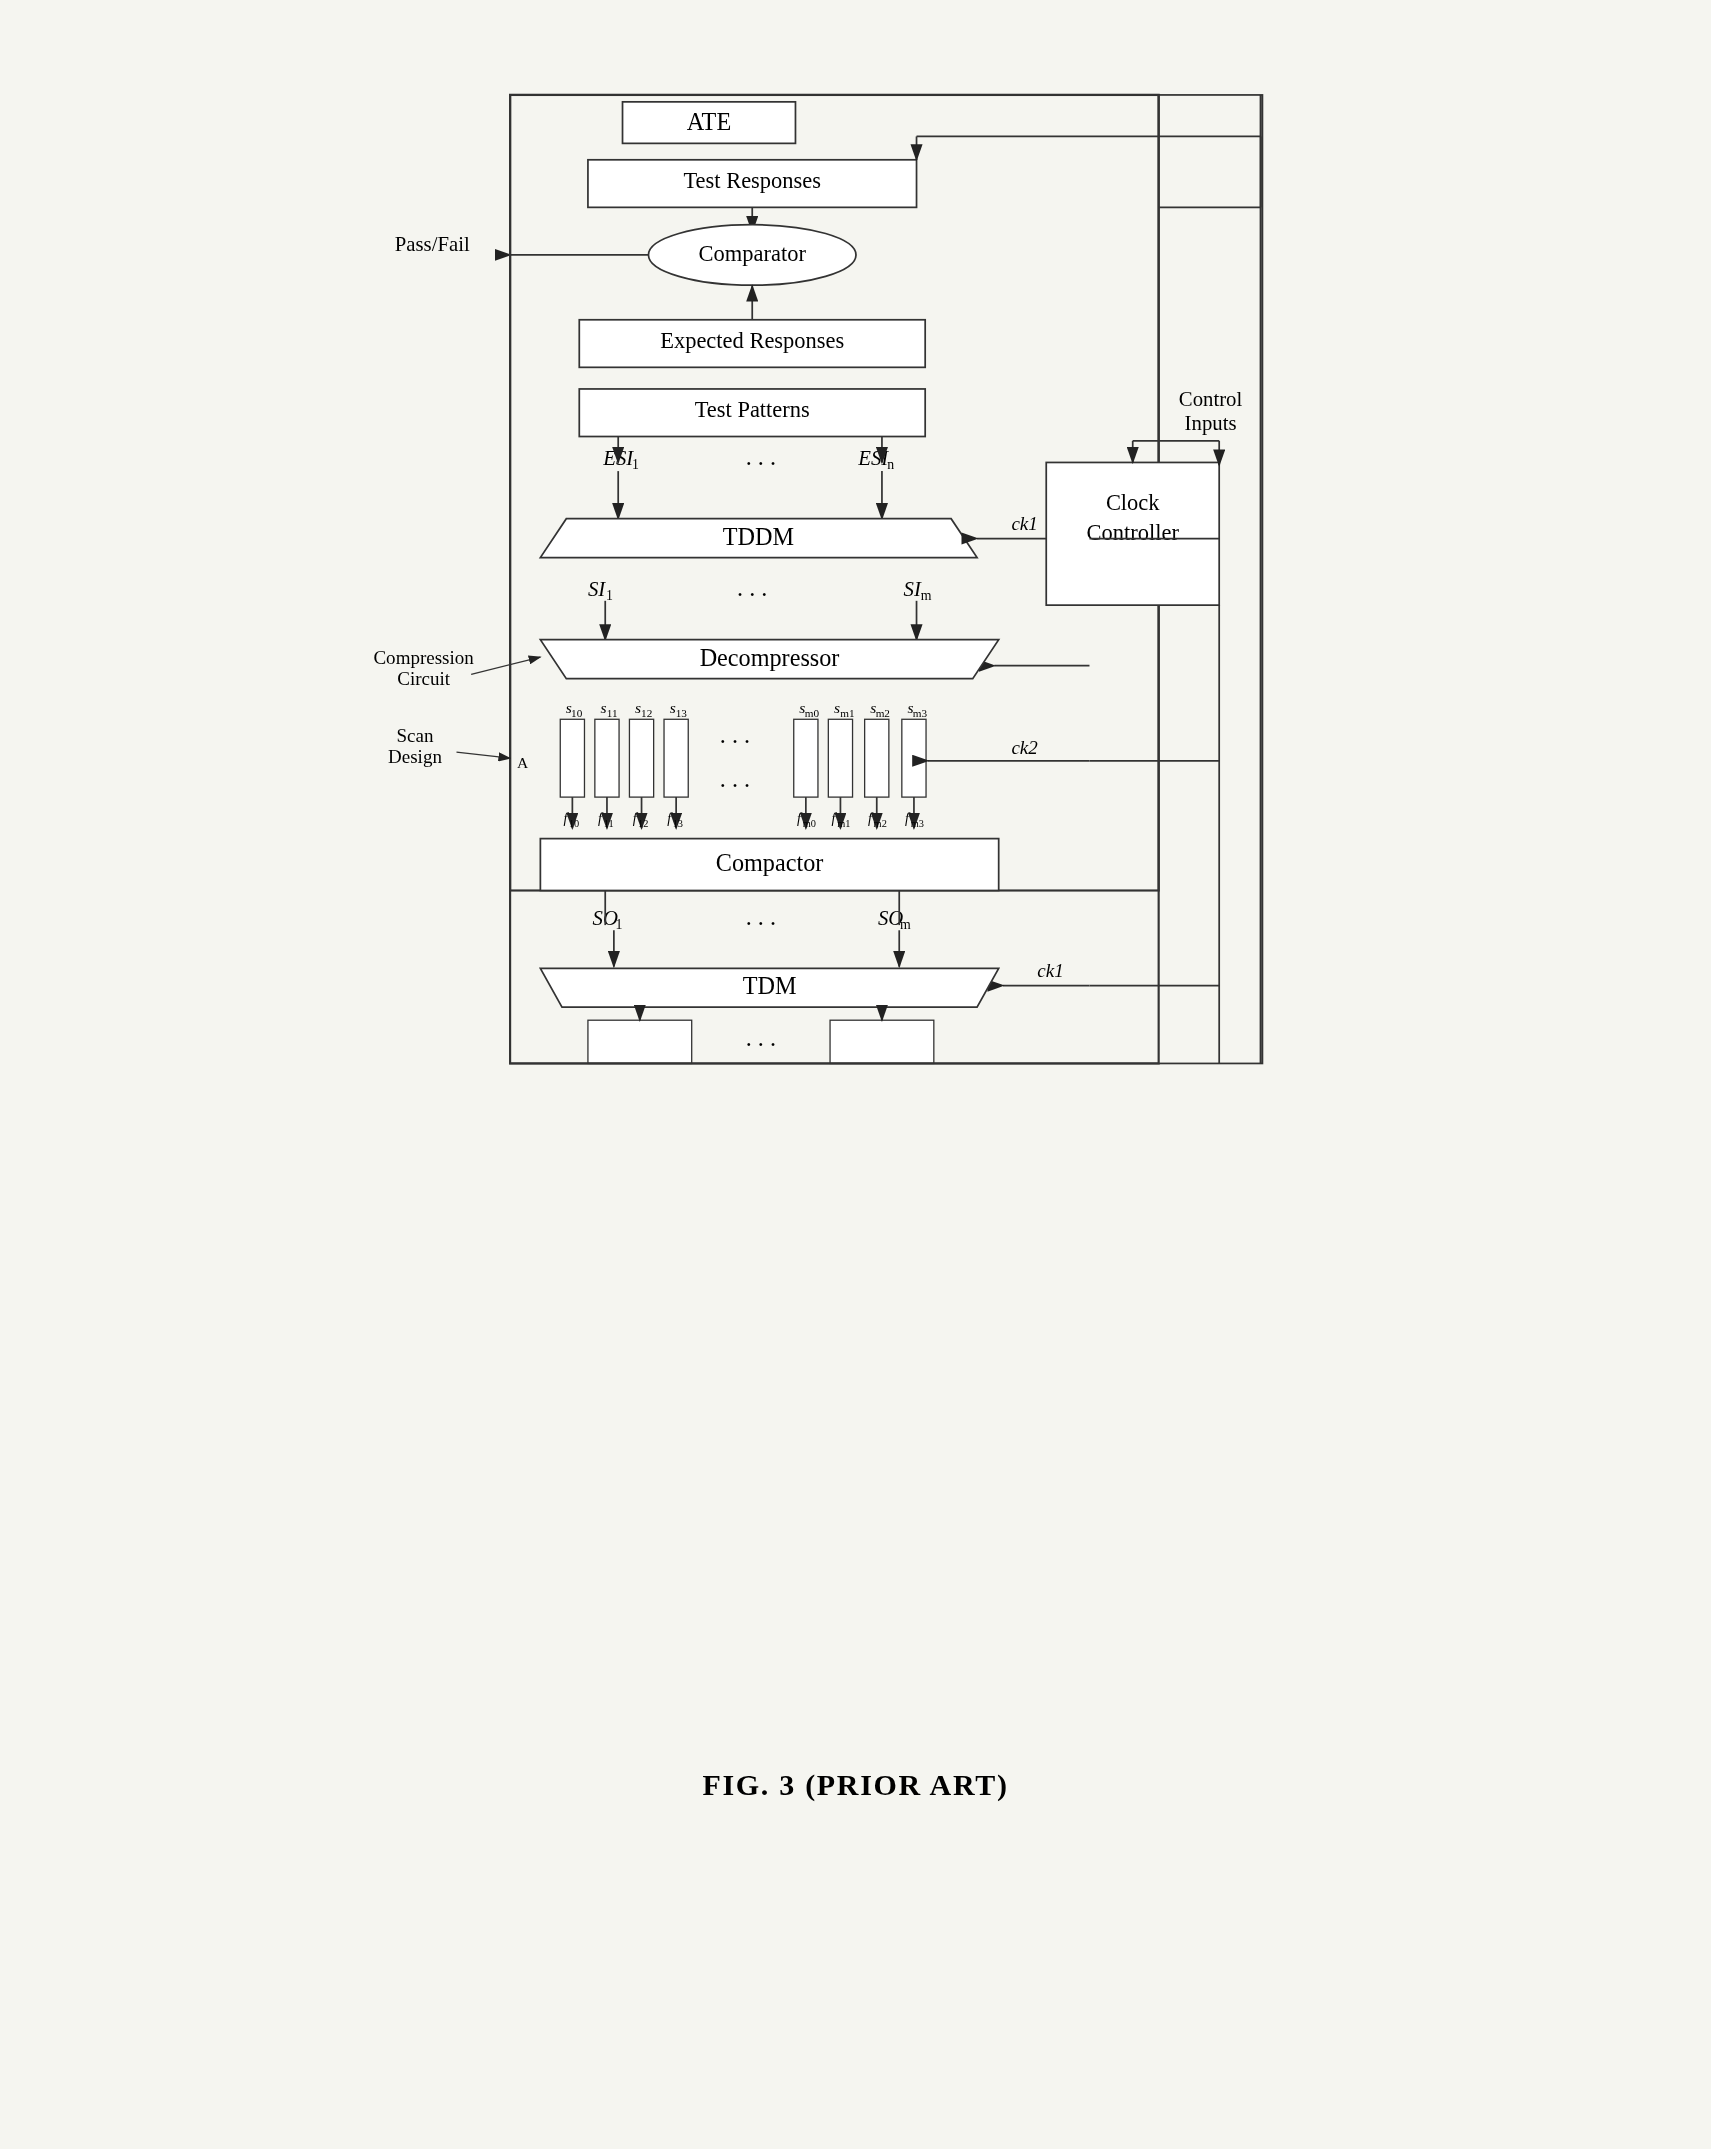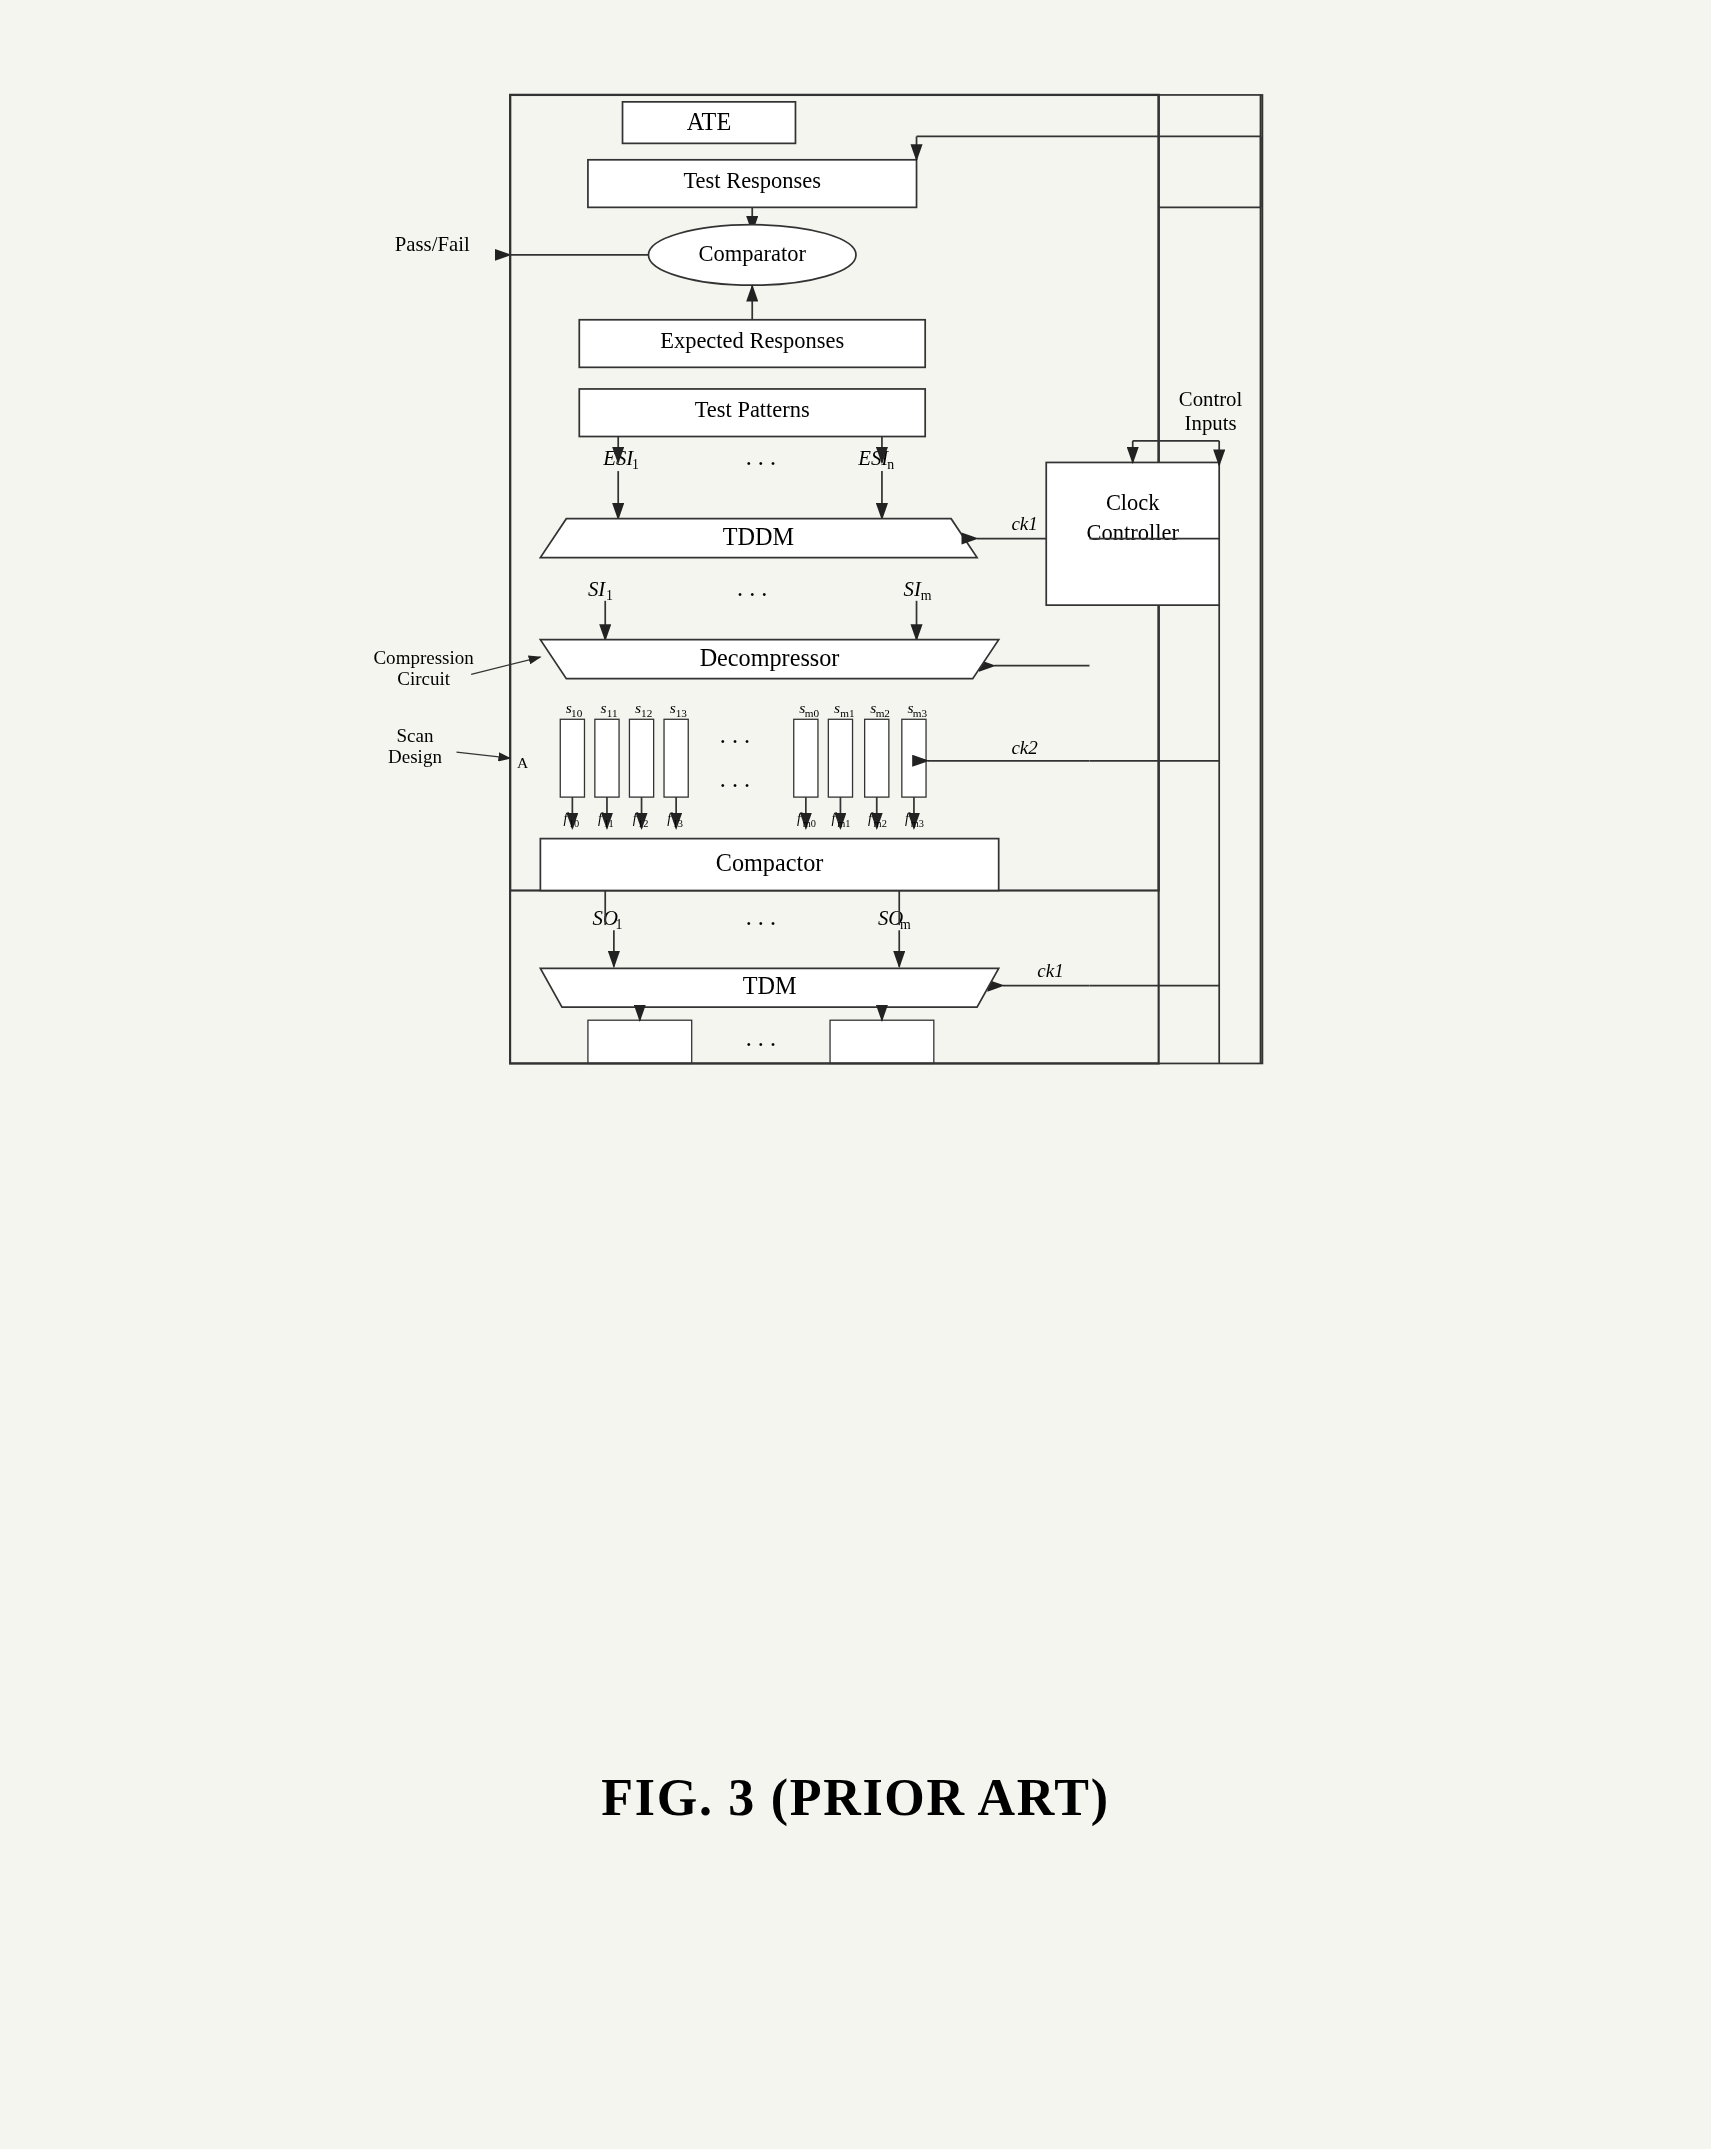--- a/index.html
+++ b/index.html
@@ -20,21 +20,21 @@
       margin: 0 auto;
     }
 
     svg {
       width: 1038px;
       height: 1643px;
     }
 
     .fig-caption {
       text-align: center;
-      font-size: 52px;
+      font-size: 30px;
       font-weight: bold;
       margin-top: 52px;
       letter-spacing: 1.7px;
     }
   </style>
 </head>
 <body>
 
 <div class="diagram-container">
   <svg viewBox="0 0 1200 1900" xmlns="http://www.w3.org/2000/svg">

